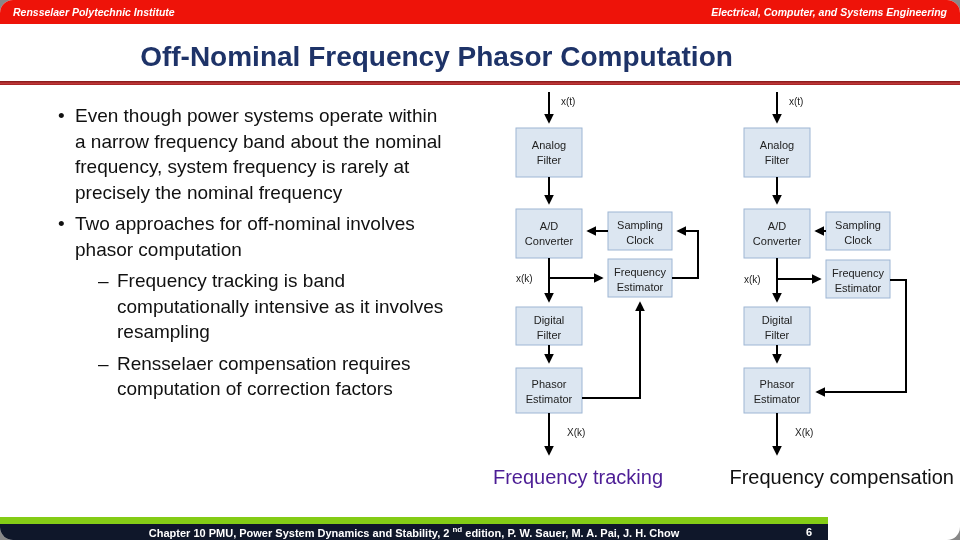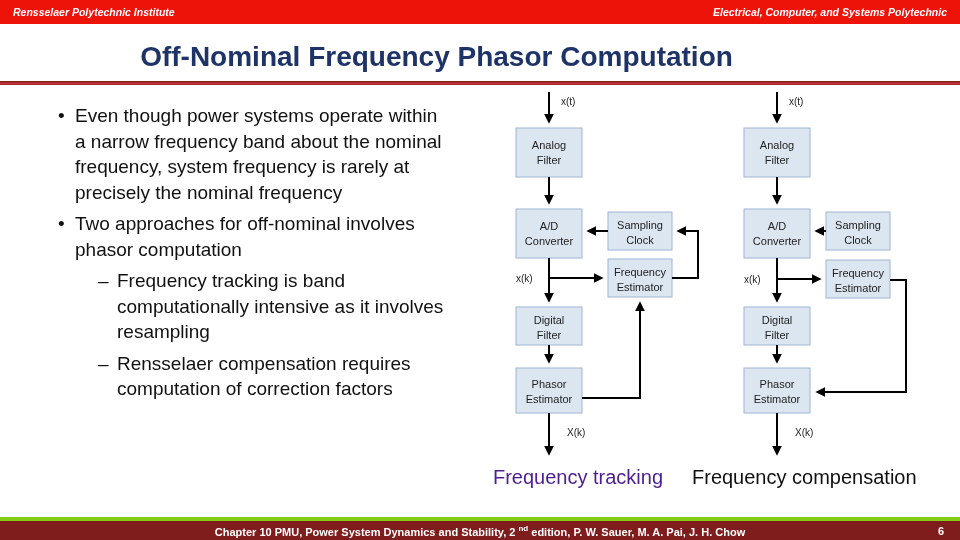--- a/index.html
+++ b/index.html
@@ -1,17 +1,17 @@
 <!DOCTYPE html>
 <html><head>
 <meta charset="utf-8">
 <style>
   html,body{margin:0;padding:0;background:#888;}
   .slide{position:relative;width:960px;height:540px;background:#ffffff;overflow:hidden;
-         font-family:"Liberation Sans",sans-serif;}
+         font-family:"Liberation Sans",sans-serif;border-radius:13px;}
   
   .banner{position:absolute;top:0;left:0;width:960px;height:24px;background:#ee1309;
           color:#fff;display:flex;align-items:center;justify-content:space-between;
           padding:0 13px;box-sizing:border-box;font-size:10.5px;font-weight:bold;font-style:italic;}
   
   .title{position:absolute;top:41px;left:0;width:873px;text-align:center;
          font-size:28px;font-weight:bold;color:#1e3368;}
   .rule{position:absolute;top:81px;left:0;width:960px;height:4px;
         background:linear-gradient(to bottom,#7e1416,#c03a3a 60%,#9c1d20);}
   
@@ -25,38 +25,38 @@
   
   .svg1{position:absolute;left:490px;top:88px;}
   .svg2{position:absolute;left:720px;top:88px;}
   svg text{font-family:"Liberation Sans",sans-serif;fill:#222222;}
   .boxtxt{font-size:11px;text-anchor:middle;}
   .sig{font-size:10px;}
   .dbox{fill:#dce6f1;stroke:#9eb6d4;stroke-width:1;}
   .flow{stroke:#000;stroke-width:2;fill:none;}
   .cap1{position:absolute;left:468px;top:466px;width:220px;text-align:center;
         font-size:20px;color:#4c1d95;}
-  .cap2{position:absolute;left:692px;top:466px;width:262px;text-align:left;
+  .cap2{position:absolute;left:692px;top:466px;width:262px;text-align:right;
         font-size:20px;color:#111;}
   
-  .footer{position:absolute;left:0;bottom:0;width:960px;height:23px;background:#7f1d1d;
-          border-top:4px solid #84cc16;box-sizing:border-box;color:#fff;font-size:11px;
+  .footer{position:absolute;left:0;bottom:0;width:828px;height:23px;background:#0f172a;
+          border-top:7px solid #84cc16;box-sizing:border-box;color:#fff;font-size:11px;
           font-weight:bold;display:flex;align-items:center;}
   .footer .ftext{flex:1;text-align:center;}
   .footer sup{font-size:8px;}
   .footer .page{position:absolute;right:16px;}
 </style>
 </head>
 <body>
 
 <div class="slide">
 
   <div class="banner">
     <span>Rensselaer Polytechnic Institute</span>
-    <span>Electrical, Computer, and Systems Polytechnic</span>
+    <span>Electrical, Computer, and Systems Engineering</span>
   </div>
 
   <div class="title">Off-Nominal Frequency Phasor Computation</div>
   <div class="rule"></div>
 
   <div class="bullets">
     <div class="b">
       <span class="m">•</span>
       <span class="t">Even though power systems operate within a narrow frequency band about the nominal frequency, system frequency is rarely at precisely the nominal frequency</span>
     </div>

